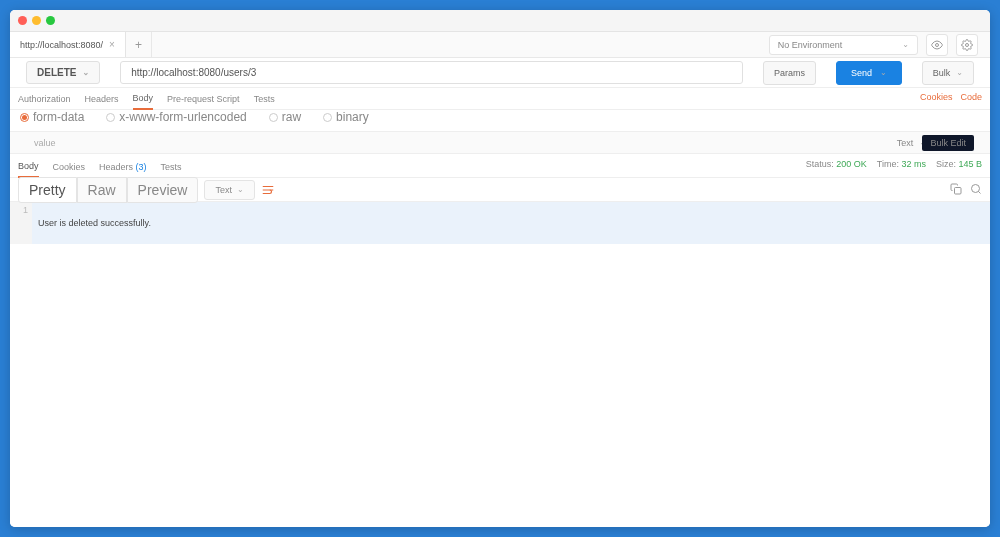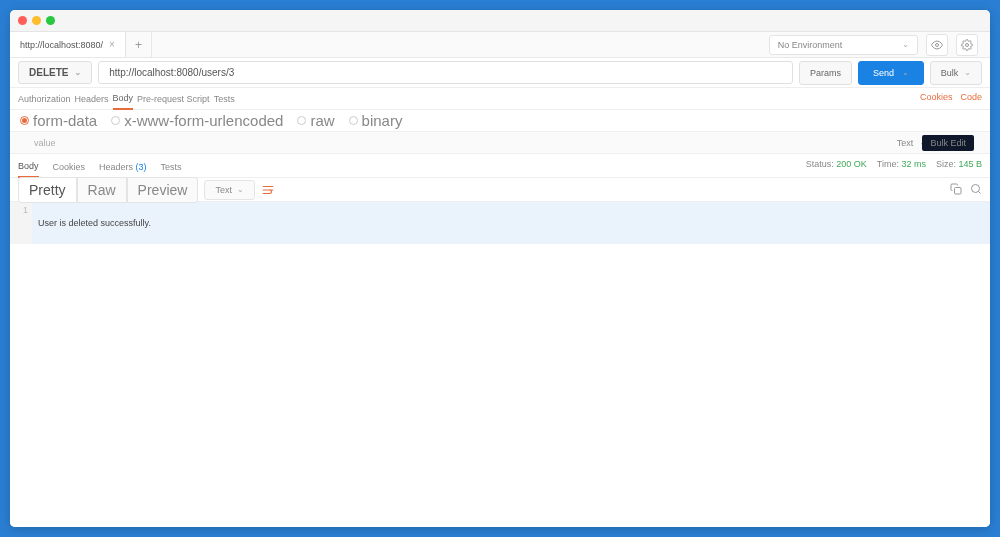--- a/index.html
+++ b/index.html
@@ -9,32 +9,32 @@
 .dot{width:9px;height:9px;border-radius:50%}
 .dot.r{background:#ff5f57}.dot.y{background:#febc2e}.dot.g{background:#28c840}
 .topbar{height:26px;background:#fafafa;border-bottom:1px solid #e8e8e8;display:flex;align-items:stretch}
 .tab{display:flex;align-items:center;font-size:9px;color:#555;padding:0 10px;border-right:1px solid #e4e4e4;gap:6px;background:#fff}
 .tab .x{color:#aaa;font-size:10px}
 .newtab{width:26px;display:flex;align-items:center;justify-content:center;color:#999;font-size:12px;border-right:1px solid #e8e8e8}
 .spacer{flex:1}
 .env{display:flex;align-items:center;gap:8px;padding-right:12px}
 .env-sel{font-size:9px;color:#888;padding:4px 8px;border:1px solid #e4e4e4;border-radius:3px;display:flex;align-items:center;gap:60px;background:#fff}
 .iconbtn{width:22px;height:22px;border:1px solid #e4e4e4;border-radius:3px;display:flex;align-items:center;justify-content:center;color:#999;background:#fff}
-.reqrow{height:30px;padding:6px 8px;display:flex;align-items:center;gap:6px;border-bottom:1px solid #eee}
+.reqrow{height:30px;padding:6px 16px;display:flex;align-items:center;gap:20px;border-bottom:1px solid #eee}
 .method{font-size:10px;font-weight:600;color:#555;padding:5px 10px;border:1px solid #e0e0e0;border-radius:3px;display:flex;align-items:center;gap:6px;background:#f8f8f8}
 .chev{font-size:8px;color:#aaa}
 .url{flex:1;font-size:10px;color:#555;padding:5px 10px;border:1px solid #e0e0e0;border-radius:3px;background:#fff}
 .btn{font-size:9px;padding:6px 10px;border:1px solid #e0e0e0;border-radius:3px;color:#666;background:#f8f8f8}
 .btn.send{background:#1a82e2;color:#fff;border-color:#1a82e2;padding:6px 14px;display:flex;align-items:center;gap:8px}
 .btn.save{display:flex;align-items:center;gap:6px}
-.tabs{height:22px;display:flex;align-items:flex-end;padding:0 8px;gap:4px;border-bottom:1px solid #eee;position:relative}
+.tabs{height:22px;display:flex;align-items:flex-end;padding:0 8px;gap:14px;border-bottom:1px solid #eee;position:relative}
 .tabs .t{font-size:9px;color:#888;padding-bottom:5px}
 .tabs .t.active{color:#666;border-bottom:2px solid #e86c3b;margin-bottom:-1px}
 .tabs .right{position:absolute;right:8px;top:4px;font-size:9px;color:#e86c3b;display:flex;gap:8px}
-.bodymode{height:22px;display:flex;align-items:center;padding:0 10px;gap:14px;font-size:15px;color:#888;border-bottom:1px solid #eee}
+.bodymode{height:22px;display:flex;align-items:flex-start;padding:0 10px;gap:22px;font-size:12px;color:#888;border-bottom:1px solid #eee}
 .radio{width:9px;height:9px;border:1px solid #ccc;border-radius:50%;display:inline-block;margin-right:4px;vertical-align:middle}
 .radio.on{border-color:#e86c3b;position:relative}
 .radio.on::after{content:"";position:absolute;inset:1px;background:#e86c3b;border-radius:50%}
 .bodymode label{display:flex;align-items:center}
 .kvhead{height:22px;display:flex;align-items:center;font-size:9px;color:#aaa;padding:0 24px;border-bottom:1px solid #eee;background:#fafafa;position:relative}
 .kvhead .k{flex:0 0 400px}.kvhead .v{flex:1}
 .kvhead .sel{position:absolute;right:64px;color:#888;display:flex;align-items:center;gap:6px}
 .kvhead .bulk{position:absolute;right:16px;color:#888;background:#0f172a;padding:3px 8px;border-radius:2px}
 .resptabs{height:24px;display:flex;align-items:flex-end;padding:0 8px;gap:14px;border-bottom:1px solid #eee;position:relative}
 .resptabs .t{font-size:9px;color:#888;padding-bottom:5px}

